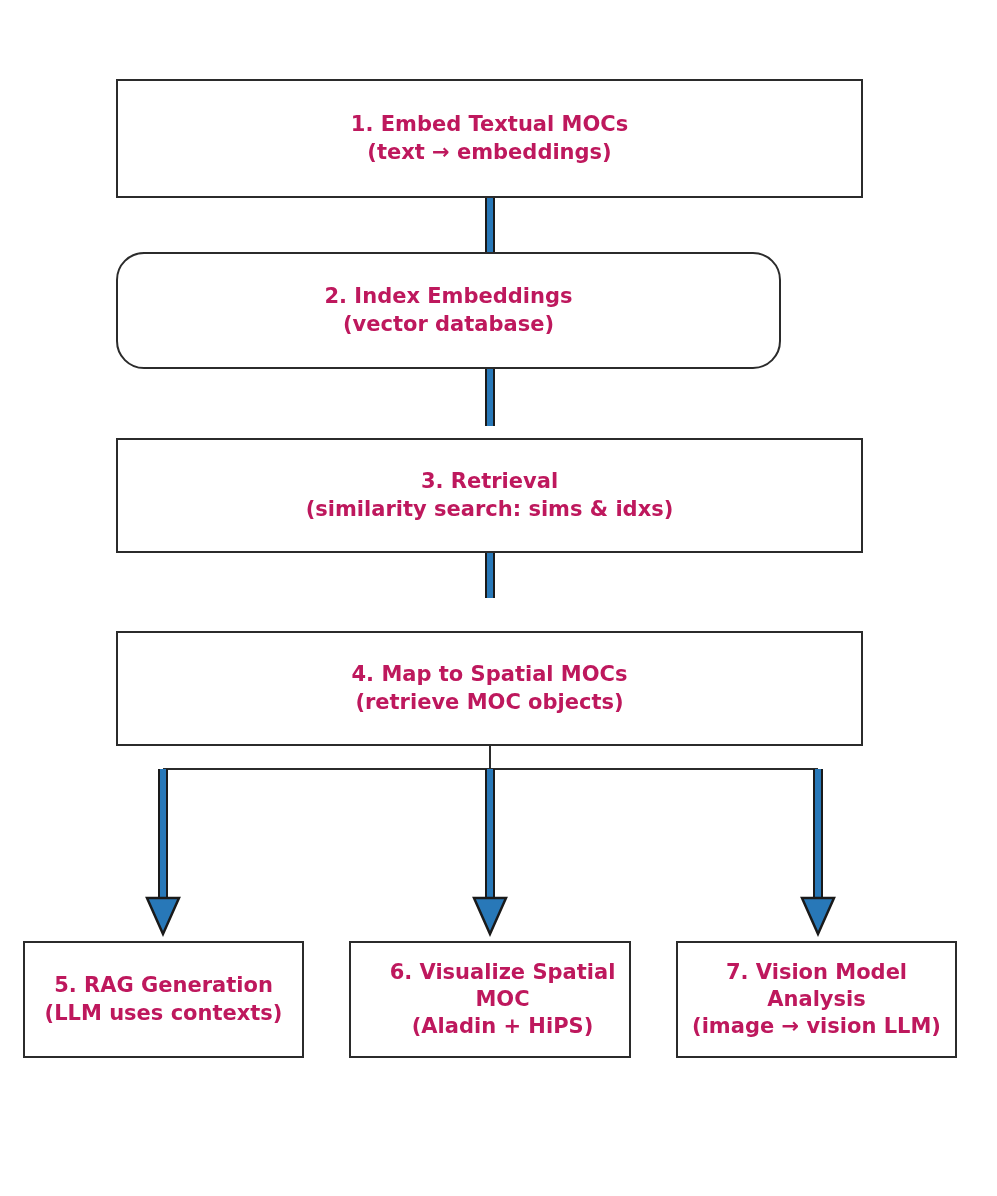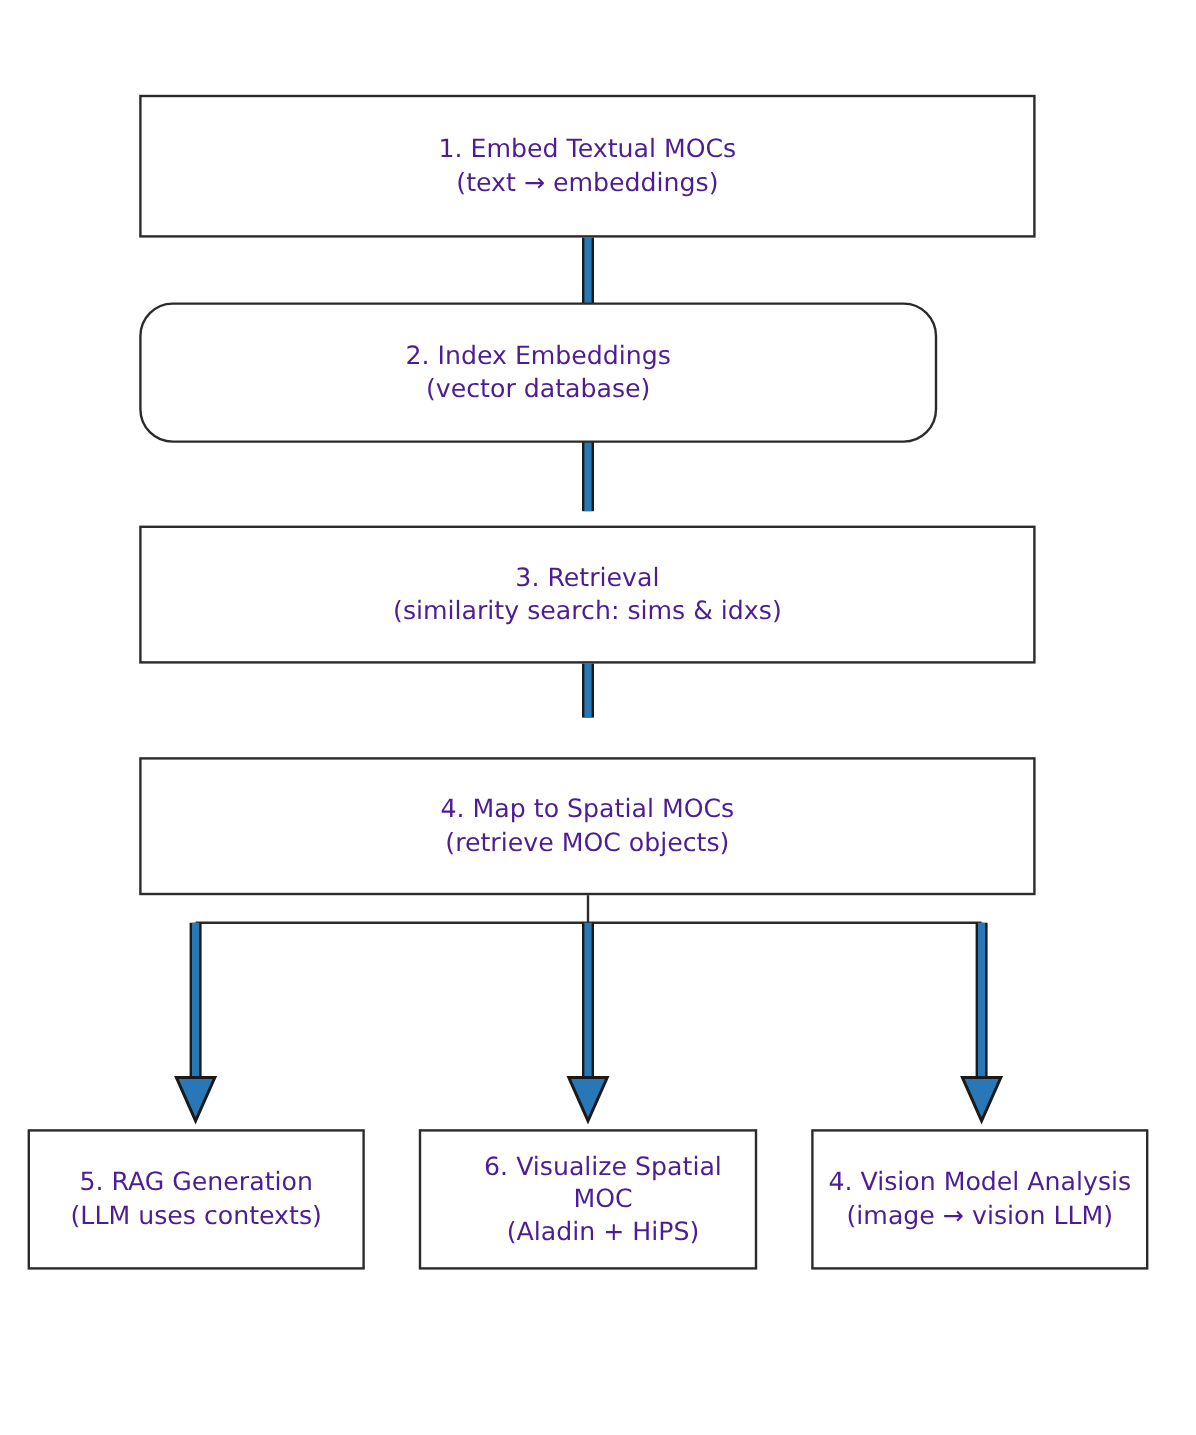--- a/index.html
+++ b/index.html
@@ -24,23 +24,24 @@
     background: #ffffff;
     border: 2px solid #2b2b2b;
     display: flex;
     align-items: center;
     justify-content: center;
     text-align: center;
   }
   .node-label {
     font-size: 21px;
     line-height: 1.32;
-    color: #4c1d95;
+    color: #be185d;
     white-space: pre-line;
     padding: 0 6px;
+    font-weight: bold;
   }
   .node-sm .node-label {
     font-size: 21px;
     line-height: 1.30;
   }
   
   #wires {
     position: absolute;
     left: 0;
     top: 0;
@@ -127,17 +128,17 @@
     <div class="node-label">5. RAG Generation
 (LLM uses contexts)</div>
   </div>
 
   <div class="node node-sm" style="left:349px; top:941px; width:282px; height:117px;padding-left:25px;">
     <div class="node-label">6. Visualize Spatial MOC
 (Aladin + HiPS)</div>
   </div>
 
   <div class="node node-sm" style="left:676px; top:941px; width:281px; height:117px;">
-    <div class="node-label">4. Vision Model Analysis
+    <div class="node-label">7. Vision Model Analysis
 (image → vision LLM)</div>
   </div>
 
 </div>
 
 </body></html>

